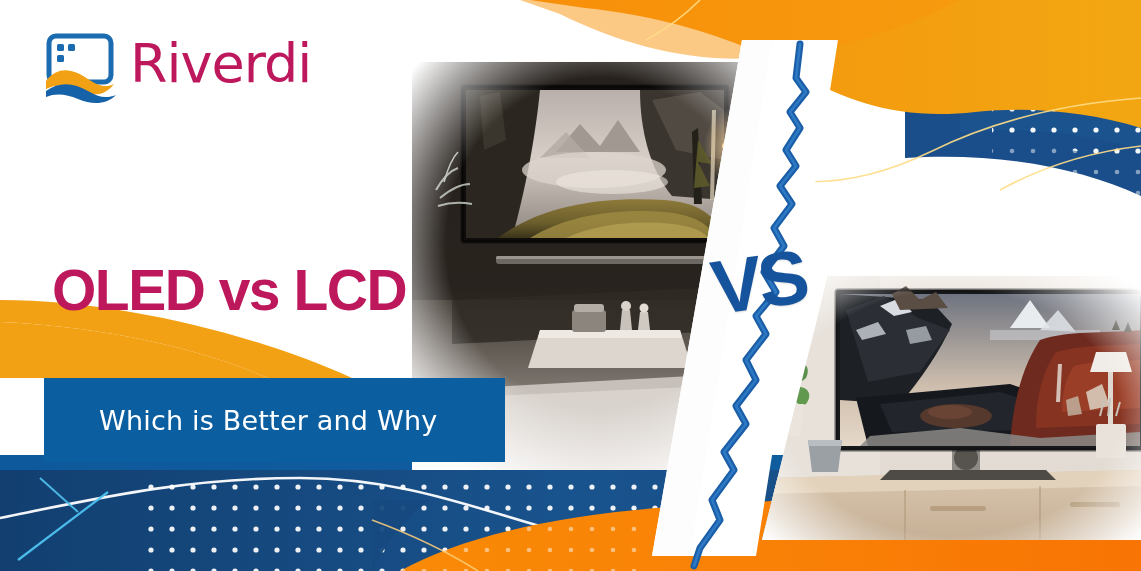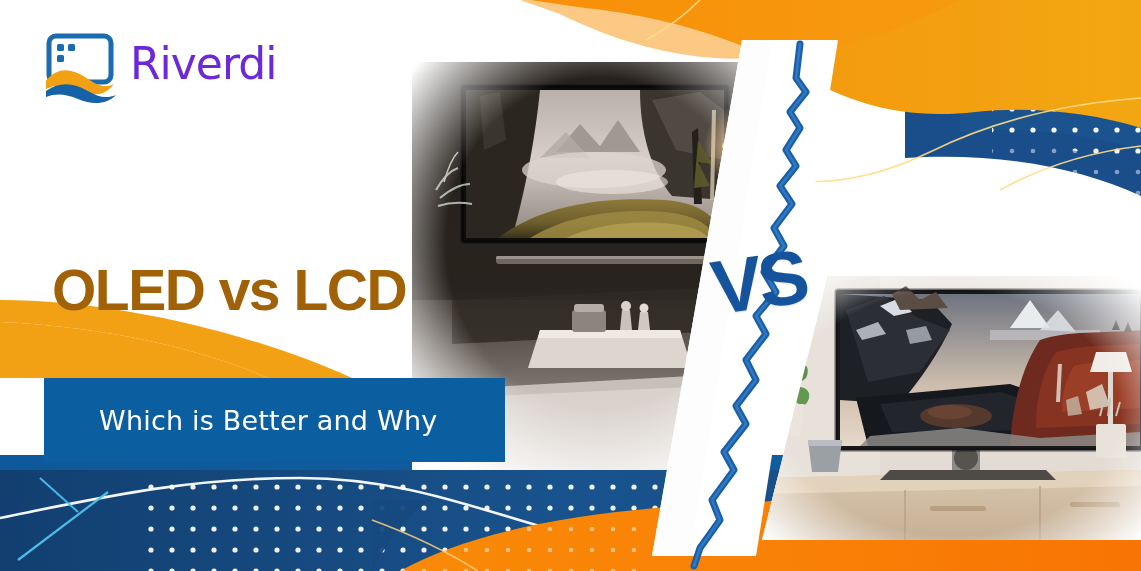--- a/index.html
+++ b/index.html
@@ -21,31 +21,31 @@
 
   
   #logo {
     position:absolute; left:44px; top:28px;
     width:290px; height:80px;
     display:flex; align-items:center; gap:10px;
   }
   #logo-mark { width:76px; height:74px; position:relative; flex:0 0 auto; }
   #logo-mark svg { display:block; width:76px; height:74px; }
   #logo-word {
-    font-size:44px; font-weight:400; letter-spacing:-1px;
-    color:#6d28d9; line-height:1; white-space:nowrap;
+    font-size:54px; font-weight:400; letter-spacing:-1px;
+    color:#be185d; line-height:1; white-space:nowrap;
     font-family:"DejaVu Sans", sans-serif;
     position:relative; top:-4px;
   }
 
   
   #headline {
     position:absolute; left:52px; top:262px;
     font-size:57px; font-weight:700; letter-spacing:-1.5px;
-    color:#a16207; line-height:1; white-space:nowrap;
+    color:#be185d; line-height:1; white-space:nowrap;
     font-family:"Liberation Sans", sans-serif;
   }
 
   
   #subtitle-bar {
     position:absolute; left:0px; top:378px;
     width:461px; height:84px;
     background:#0B5EA0;
     display:flex; align-items:center;margin-left:44px;
   }

